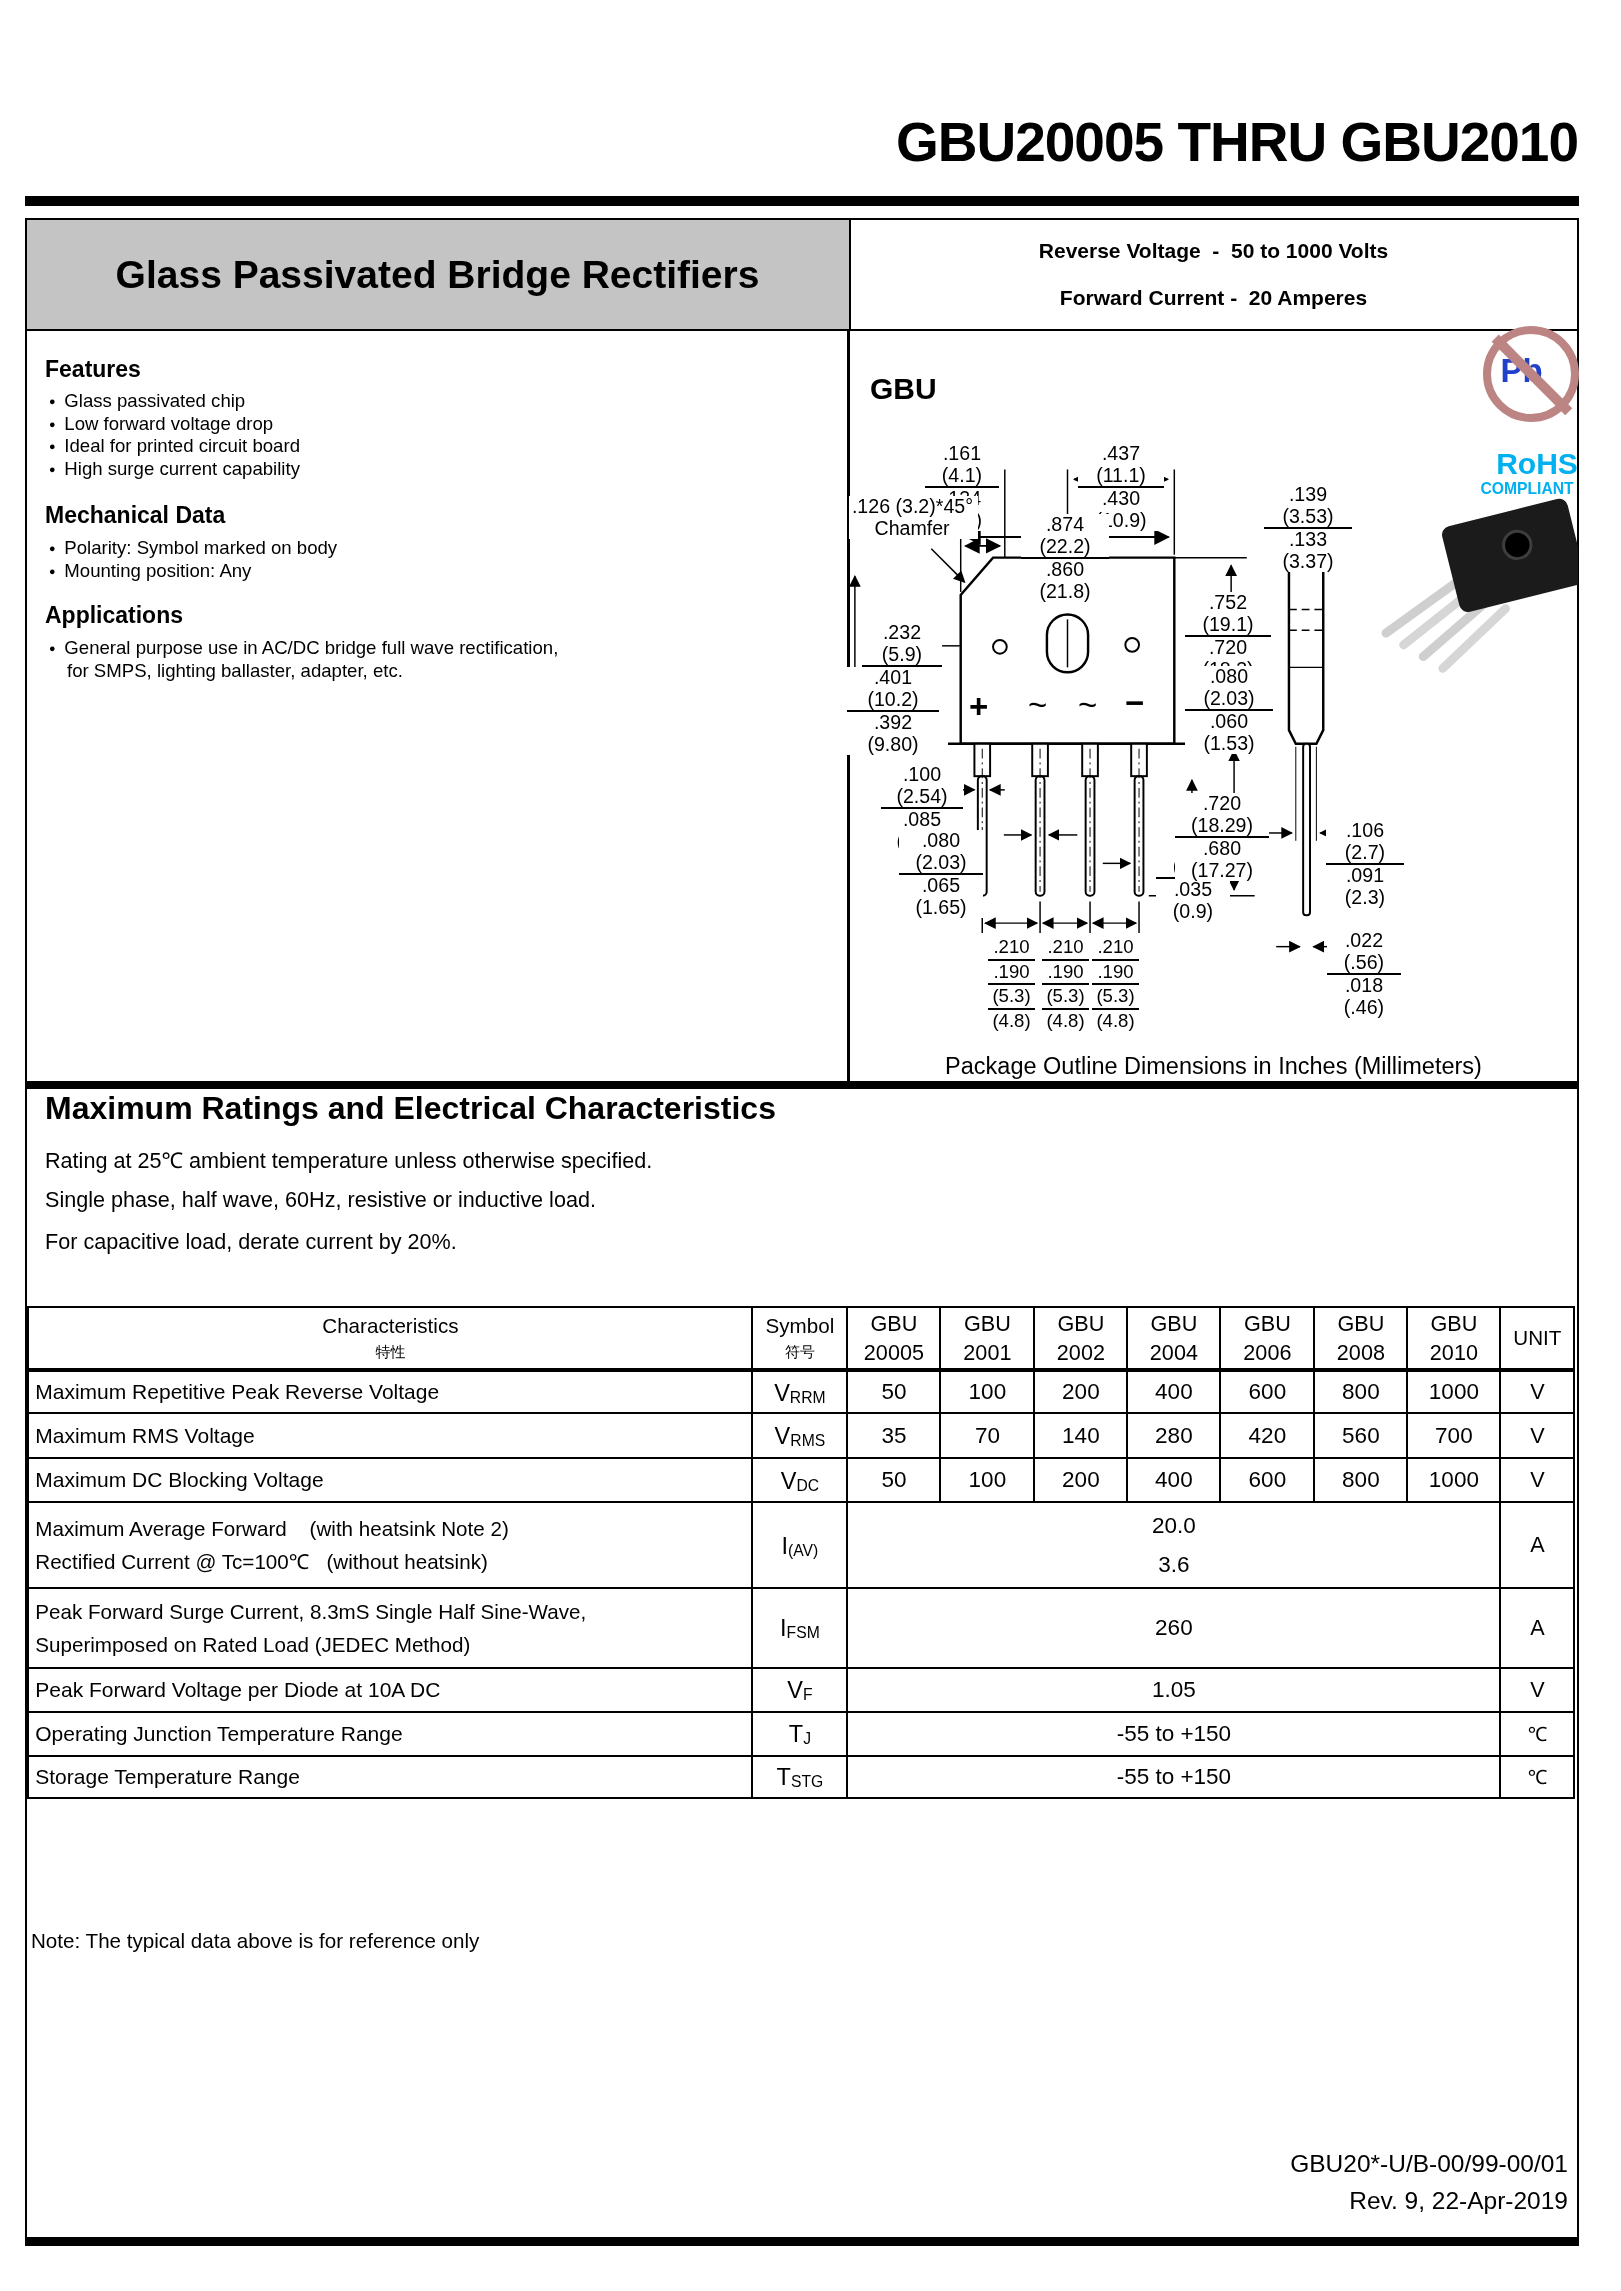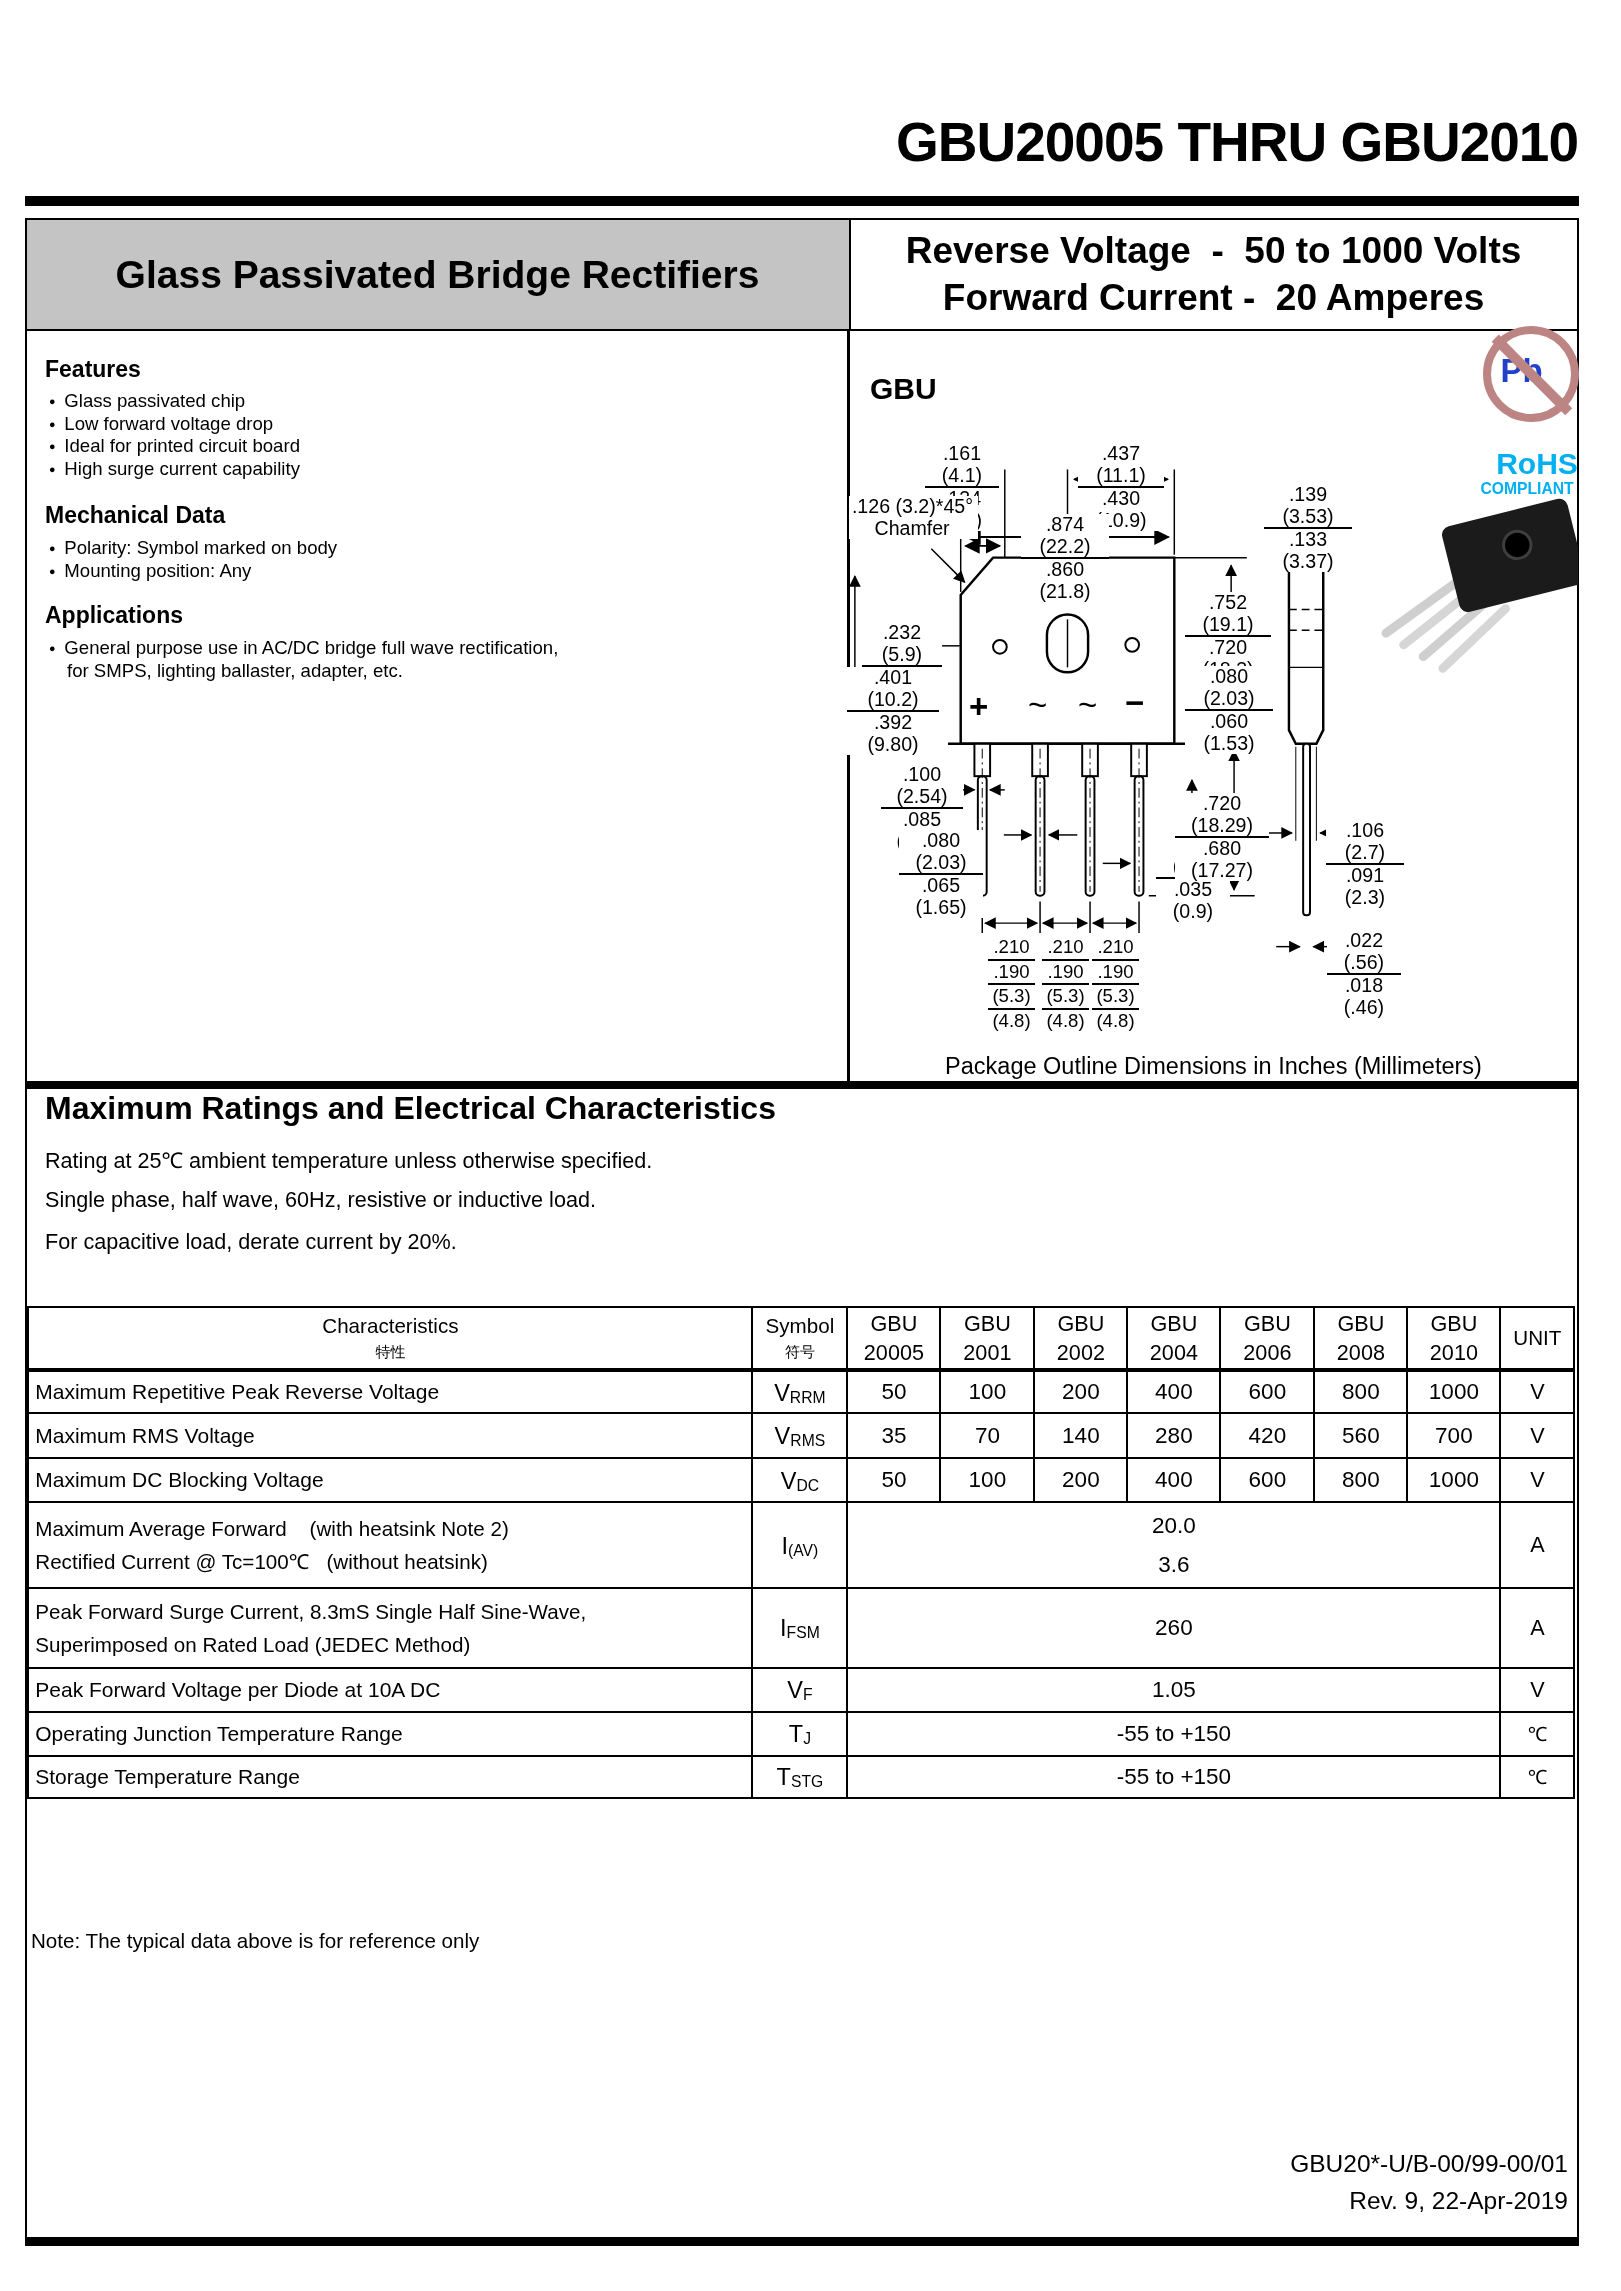--- a/index.html
+++ b/index.html
@@ -7,21 +7,21 @@
         font-family:"Liberation Sans", sans-serif;color:#000;}
   .abs{position:absolute;}
   
   #doc-title{left:549px;top:110px;width:1029px;text-align:right;font-size:55px;font-weight:bold;letter-spacing:-1px;}
   #top-rule{left:24.5px;top:196px;width:1554px;height:9.8px;background:#000;}
   
   #hdr{left:24.5px;top:218px;width:1554px;height:113px;border:2.9px solid #000;box-sizing:border-box;display:flex;}
   #hdr-left{width:822px;background:#c4c4c4;border-right:2.9px solid #000;display:flex;align-items:center;justify-content:center;
             font-size:39px;font-weight:bold;}
   #hdr-right{flex:1;display:flex;flex-direction:column;justify-content:space-around;align-items:center;padding:7.8px 0;
-             font-size:37px;font-weight:bold;}
+             font-size:21px;font-weight:bold;}
   
   #main-box{left:24.5px;top:330px;width:1554px;height:1916px;box-sizing:border-box;
             border-left:2.9px solid #000;border-right:2.9px solid #000;border-bottom:9.8px solid #000;}
   #v-divider{left:847px;top:330px;width:2.9px;height:756px;background:#000;}
   #h-divider{left:24.5px;top:1081px;width:1554px;height:7.8px;background:#000;}
   
   .h1{font-size:23px;font-weight:bold;}
   .bullet{font-size:18.6px;white-space:nowrap;}
   .bullet .dot{font-size:10.8px;vertical-align:2px;margin-right:8.8px;}
   

